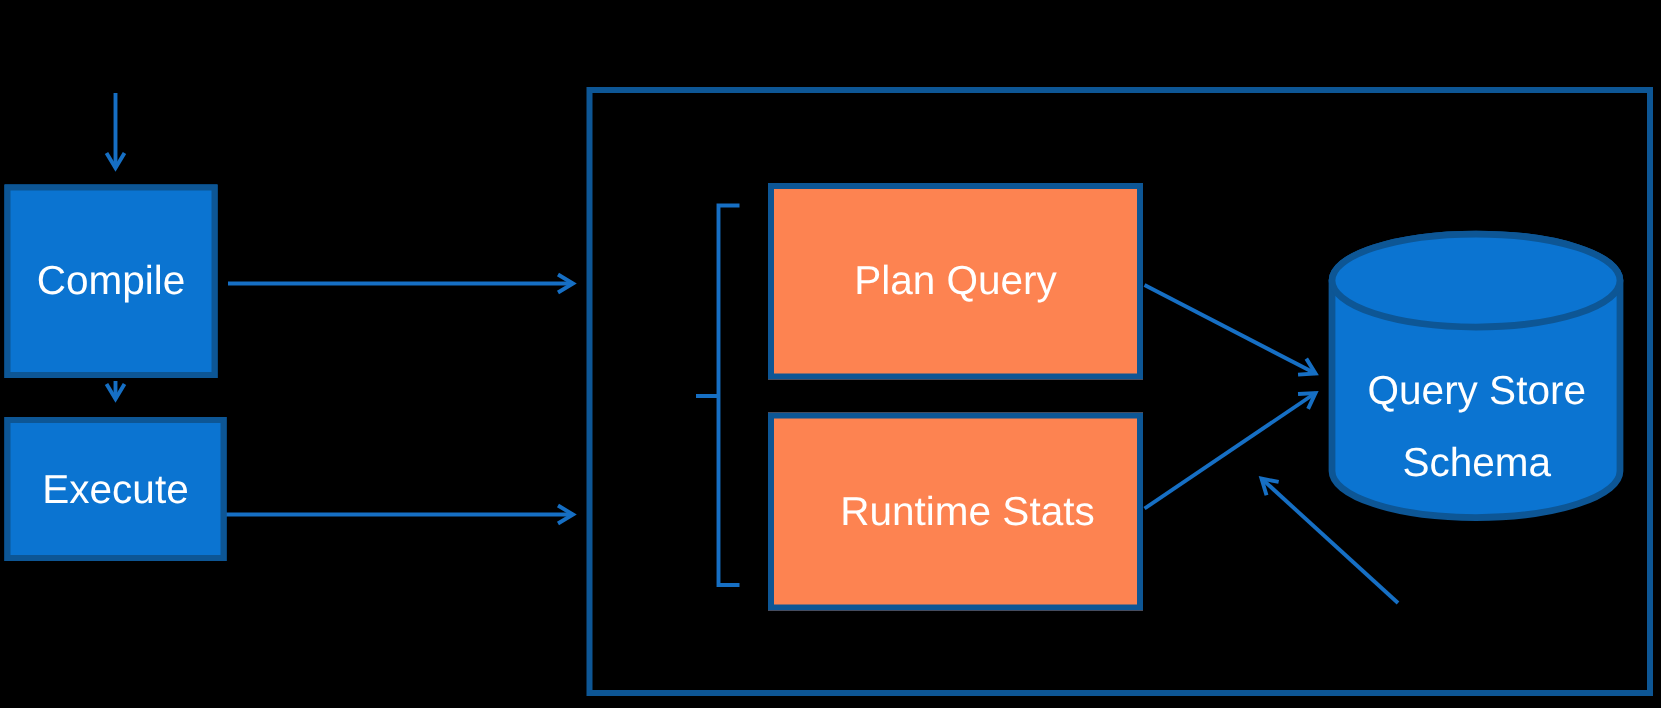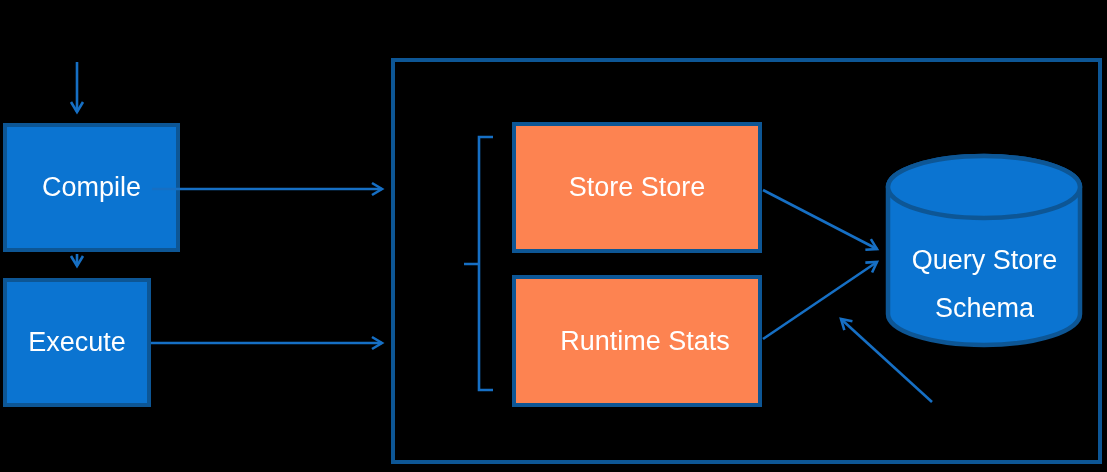--- a/index.html
+++ b/index.html
@@ -21,22 +21,22 @@
     align-items: center;
     justify-content: center;
     color: var(--label-text, #fff);
     font-size: 27px;
     line-height: 1.2;
     text-align: center;
   }
   .node.blue   { background: var(--node-blue-fill, #0b74d1); }
   .node.orange { background: var(--node-orange-fill, #fd8351); }
 
-  #compile-box  { left: 3px;   top: 123px; width: 177px; height: 129px; }
-  #execute-box  { left: 3px;   top: 278px; width: 148px; height: 129px; }
+  #compile-box  { left: 3px;   top: 123px; width: 142px; height: 129px; }
+  #execute-box  { left: 3px;   top: 278px; width: 148px; height: 96px; }
   #plan-store-box    { left: 512px; top: 122px; width: 250px; height: 131px; }
   #runtime-stats-box { left: 512px; top: 275px; width: 250px; height: 132px; padding-left: 16px; }
 
   #outer-box {
     position: absolute;
     box-sizing: border-box;
     left: 391px; top: 58px; width: 711px; height: 406px;
     border: 4px solid var(--node-border, #0d5695);
     background: transparent;
   }
@@ -85,21 +85,21 @@
   <div id="outer-box"></div>
 
   <div id="compile-box" class="node blue">
     <span>Compile</span>
   </div>
   <div id="execute-box" class="node blue">
     <span>Execute</span>
   </div>
 
   <div id="plan-store-box" class="node orange">
-    <span>Store Store</span>
+    <span>Plan Query</span>
   </div>
   <div id="runtime-stats-box" class="node orange">
     <span>Runtime Stats</span>
   </div>
 
   <svg id="overlay-svg" width="1107" height="472" viewBox="0 0 1107 472">
     <defs>
       <marker id="chev" markerUnits="userSpaceOnUse" markerWidth="18" markerHeight="18" refX="12" refY="8" orient="auto">
         <path class="marker-head" d="M2,2 L12,8 L2,14"></path>
       </marker>

